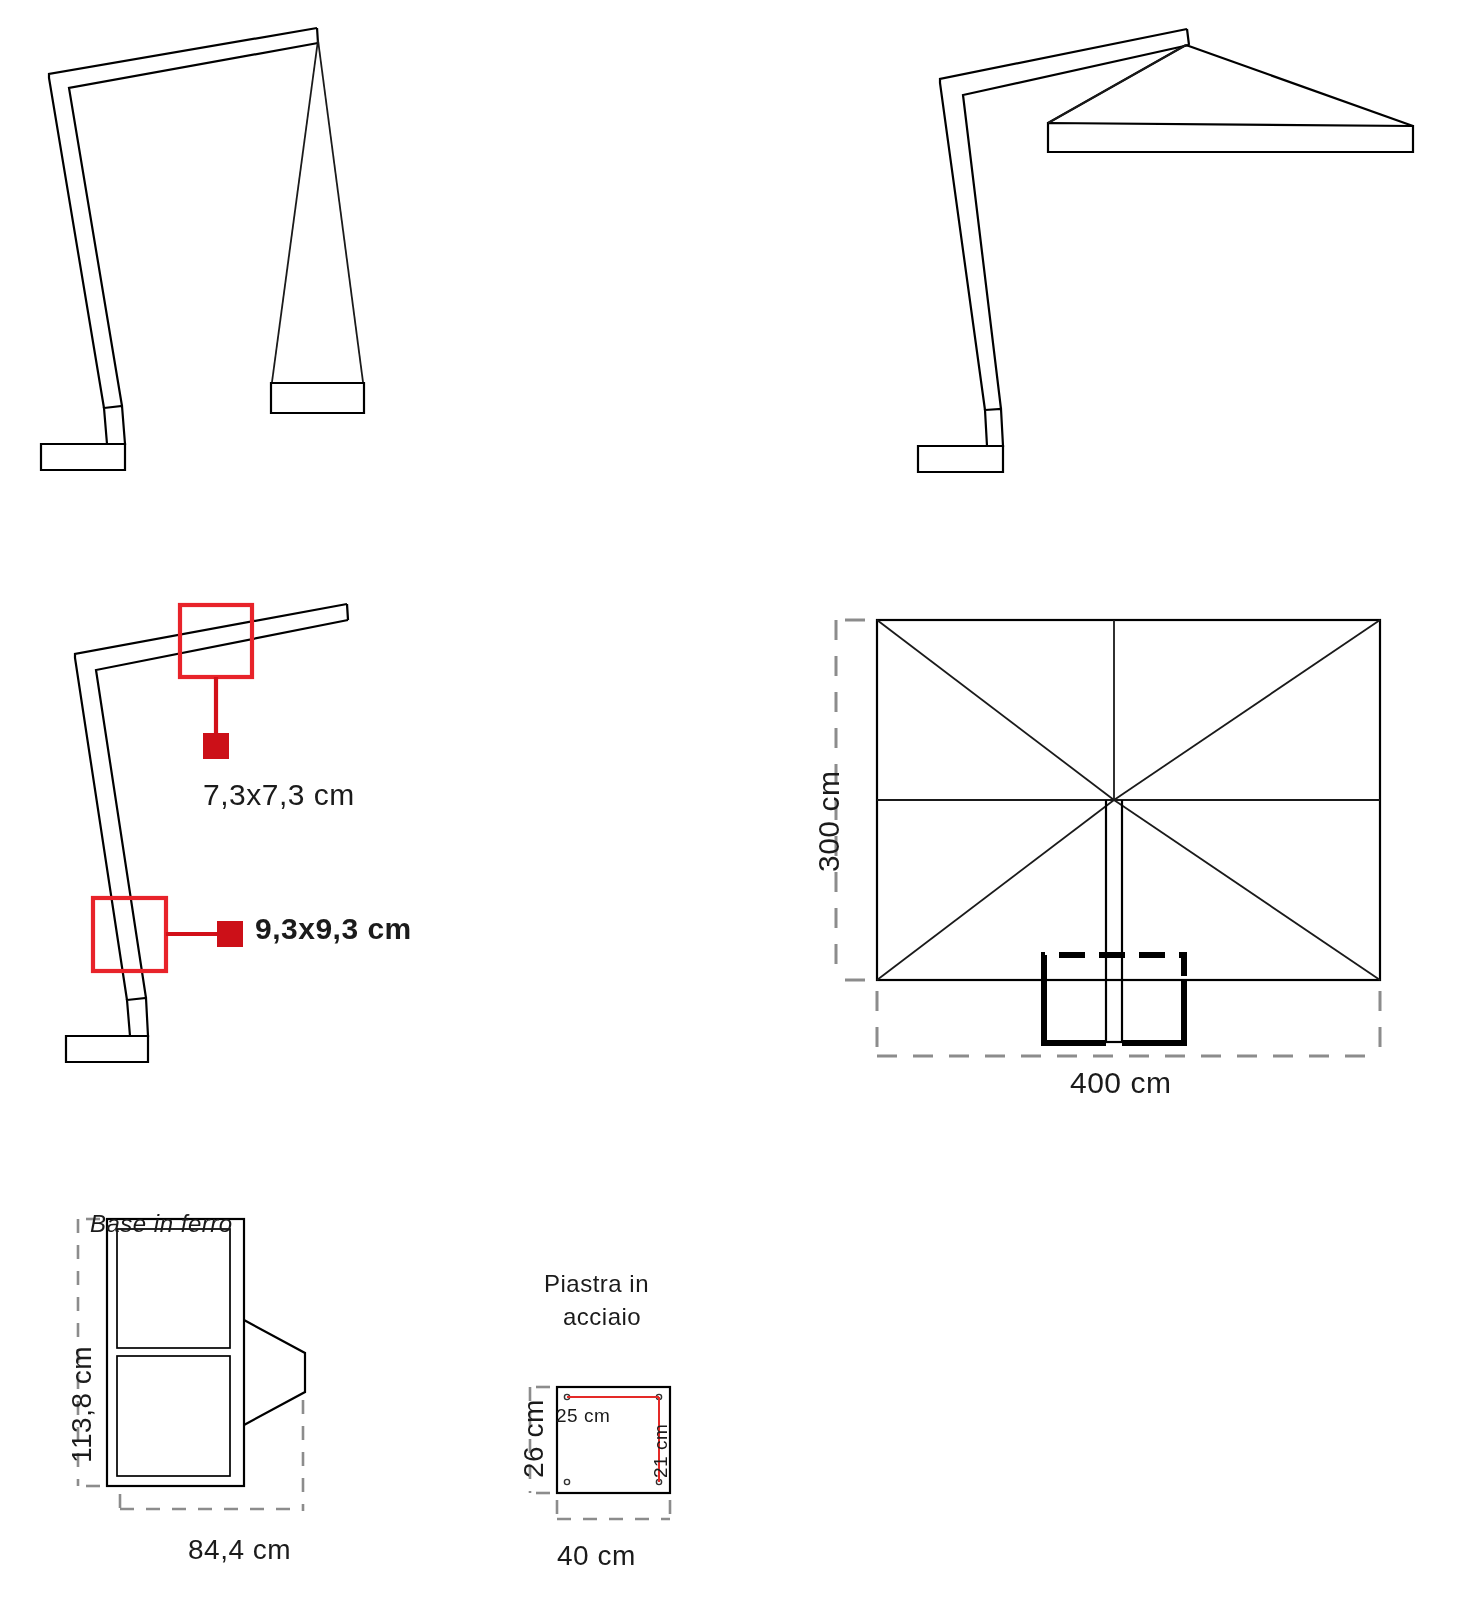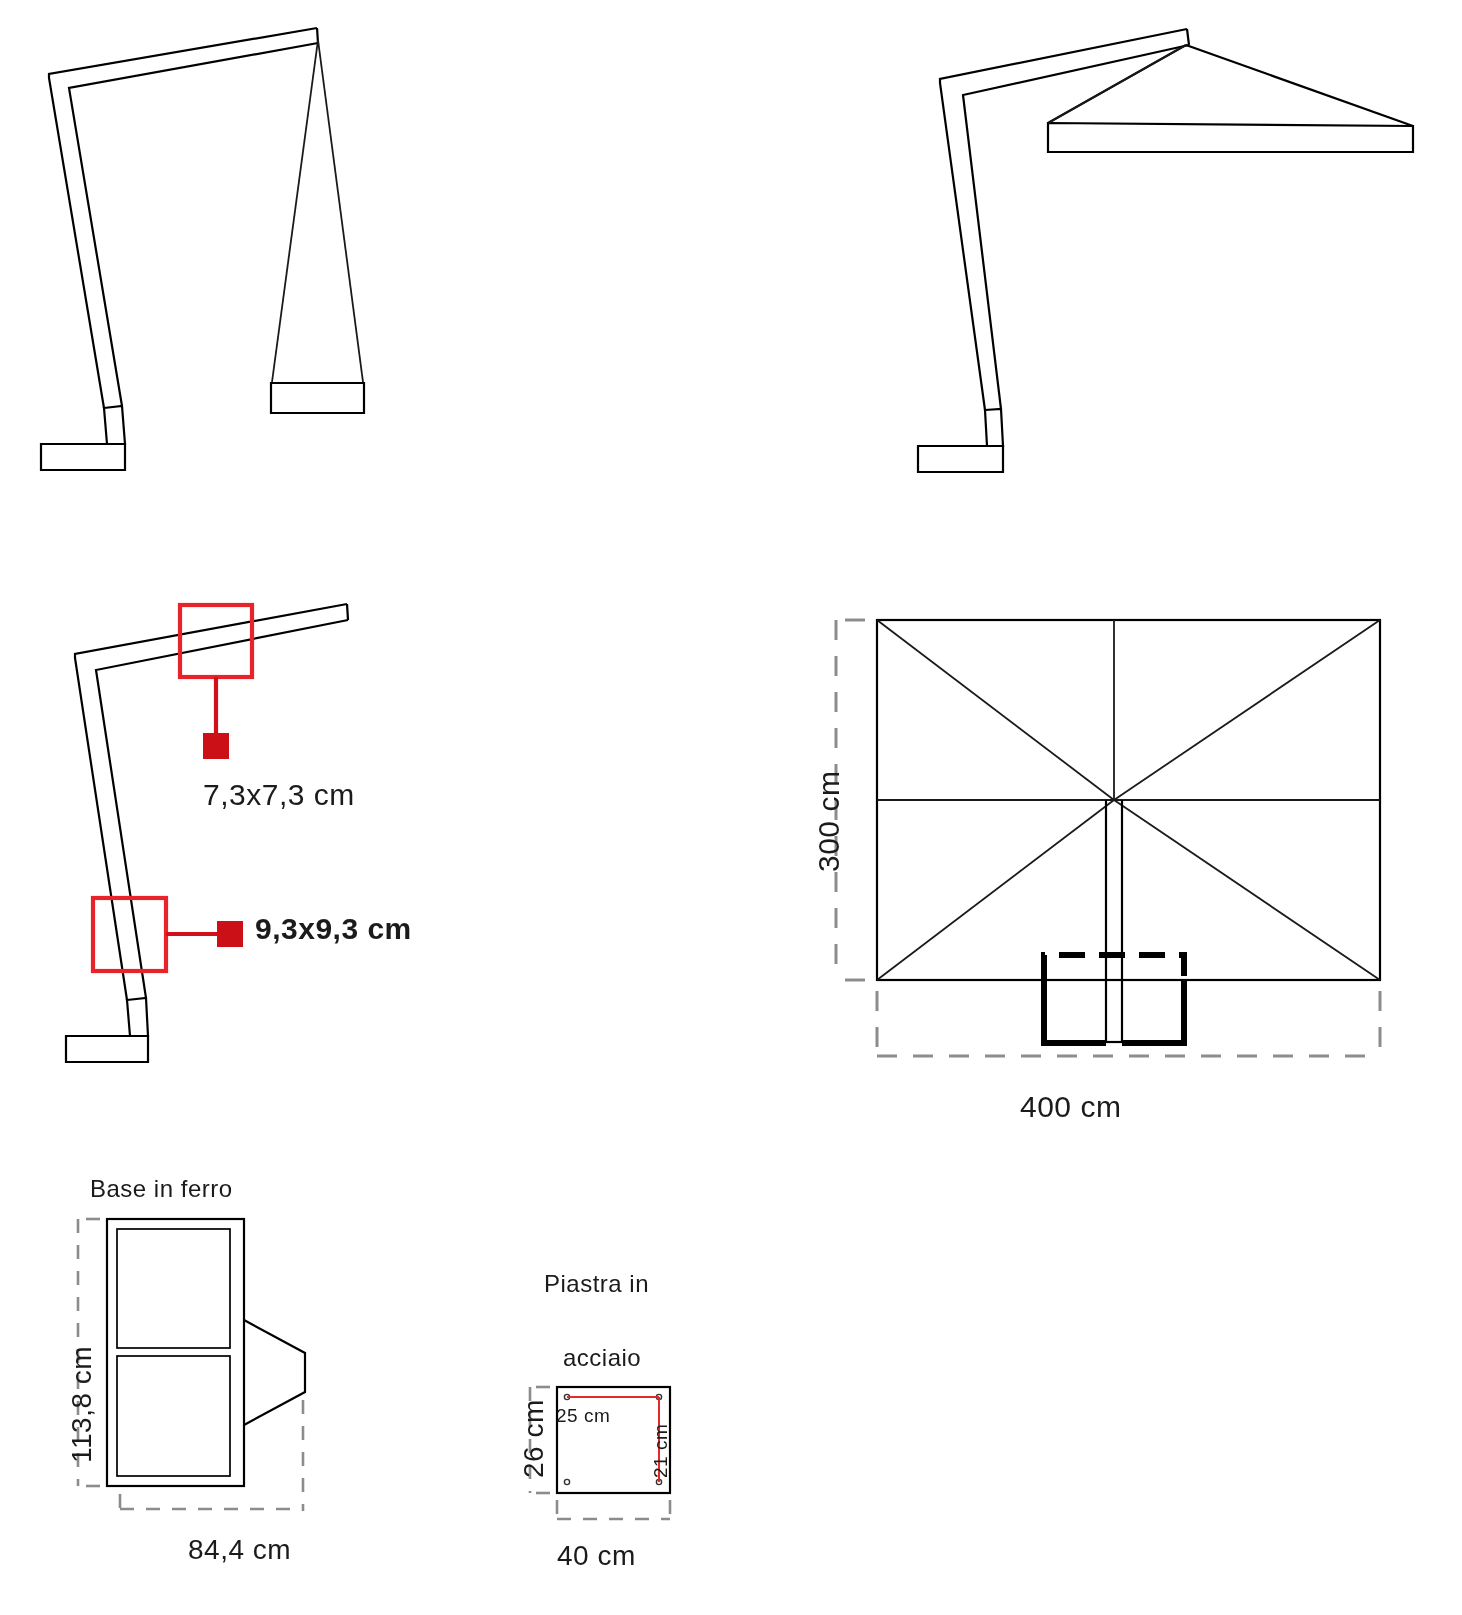--- a/index.html
+++ b/index.html
@@ -253,31 +253,31 @@
     </g>
 
   </svg>
 
   <div class="lbl lbl-xl" style="left:203px; top:778px;">7,3x7,3 cm</div>
 
   <div class="lbl lbl-xl" style="left:255px; top:912px;font-weight:bold;">9,3x9,3 cm</div>
 
   <div class="lbl lbl-xl rot90" style="left:812px; top:872px;">300 cm</div>
 
-  <div class="lbl lbl-xl" style="left:1020px; top:1066px;margin-top:24px;">400 cm</div>
-
-  <div class="lbl lbl-md" style="left:90px; top:1175px;">Base in ferro</div>
+  <div class="lbl lbl-xl" style="left:1070px; top:1066px;">400 cm</div>
+
+  <div class="lbl lbl-md" style="left:90px; top:1210px;font-style:italic;">Base in ferro</div>
 
   <div class="lbl lbl-lg rot90" style="left:66px; top:1463px;">113,8 cm</div>
 
   <div class="lbl lbl-lg" style="left:140px; top:1534px;margin-left:48px;">84,4 cm</div>
 
   <div class="lbl lbl-md" style="left:544px; top:1270px;">Piastra in</div>
 
-  <div class="lbl lbl-md" style="left:563px; top:1344px;">acciaio</div>
+  <div class="lbl lbl-md" style="left:563px; top:1303px;">acciaio</div>
 
   <div class="lbl lbl-lg rot90" style="left:518px; top:1478px;">26 cm</div>
 
   <div class="lbl lbl-lg" style="left:557px; top:1540px;">40 cm</div>
 
   <div class="lbl lbl-sm" style="left:556px; top:1405px;">25 cm</div>
 
   <div class="lbl lbl-sm rot90" style="left:650px; top:1478px;">21 cm</div>
 
 </div>

